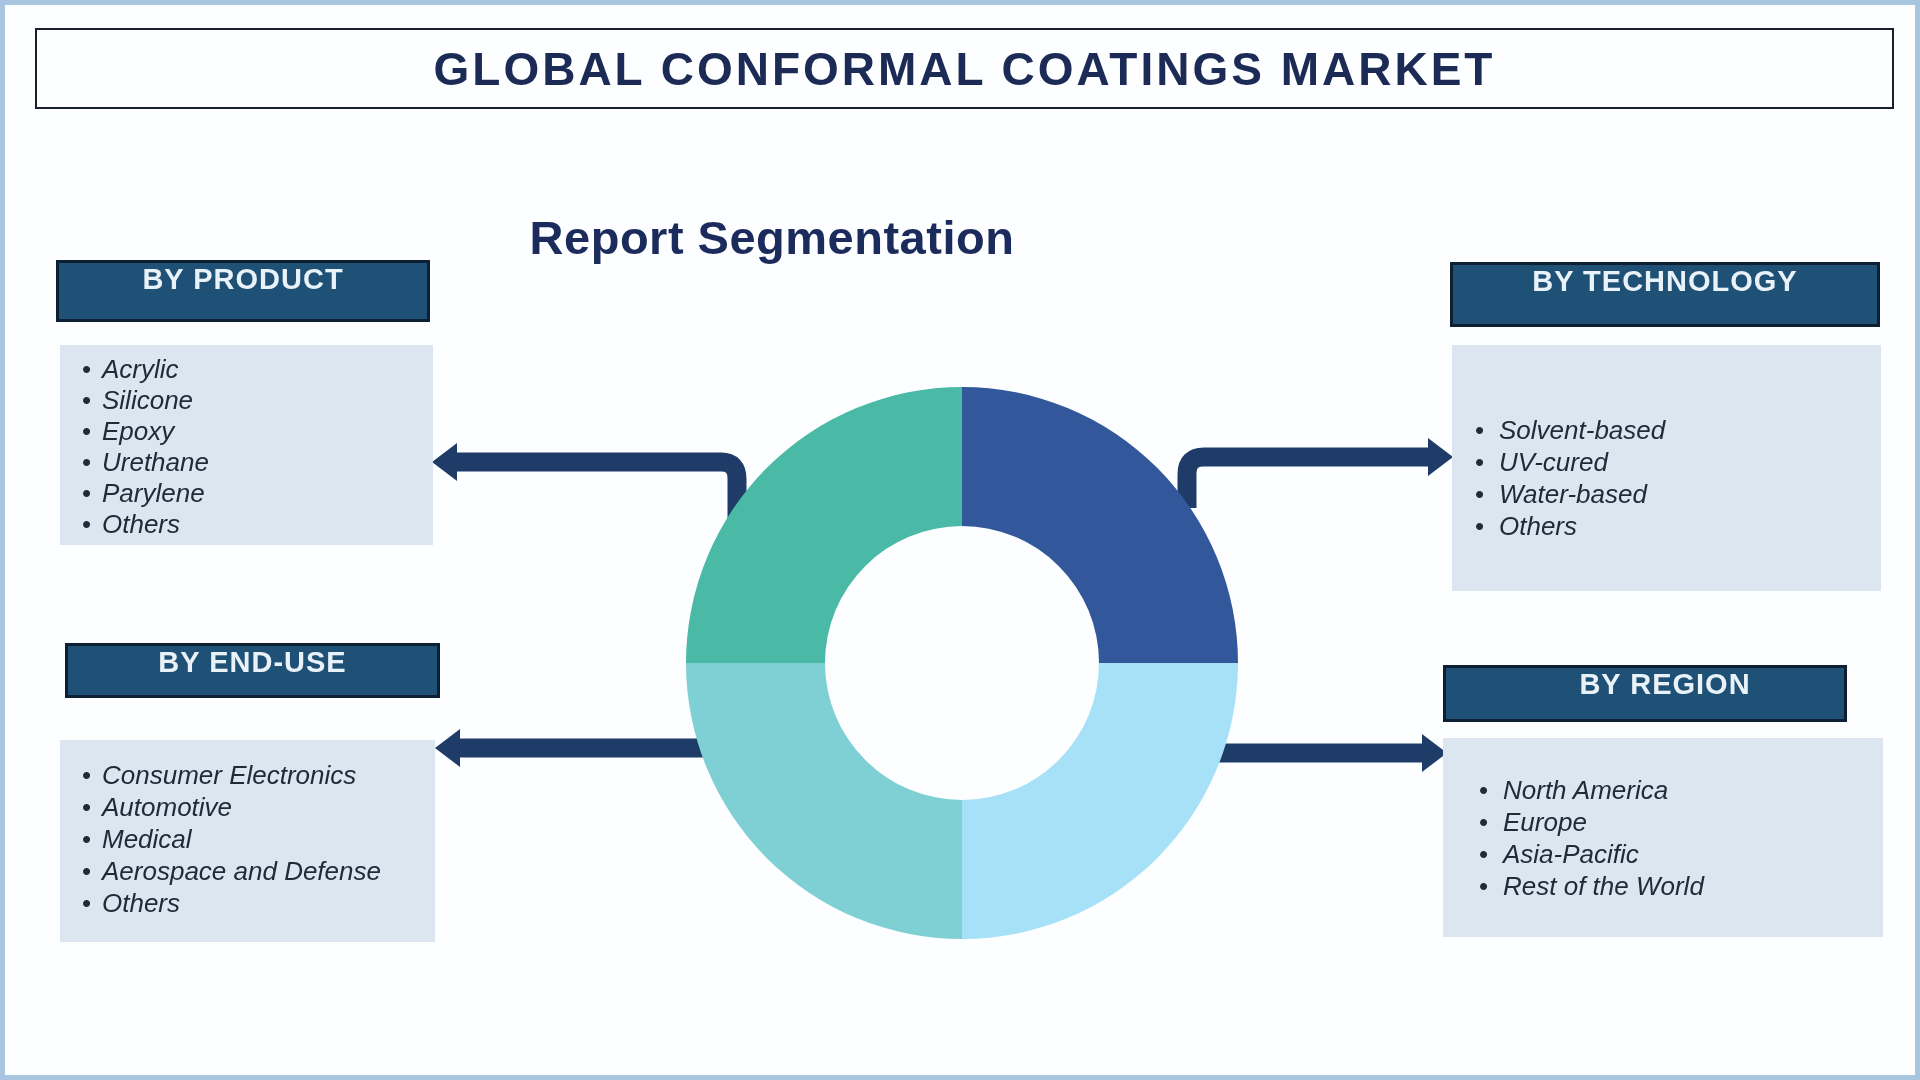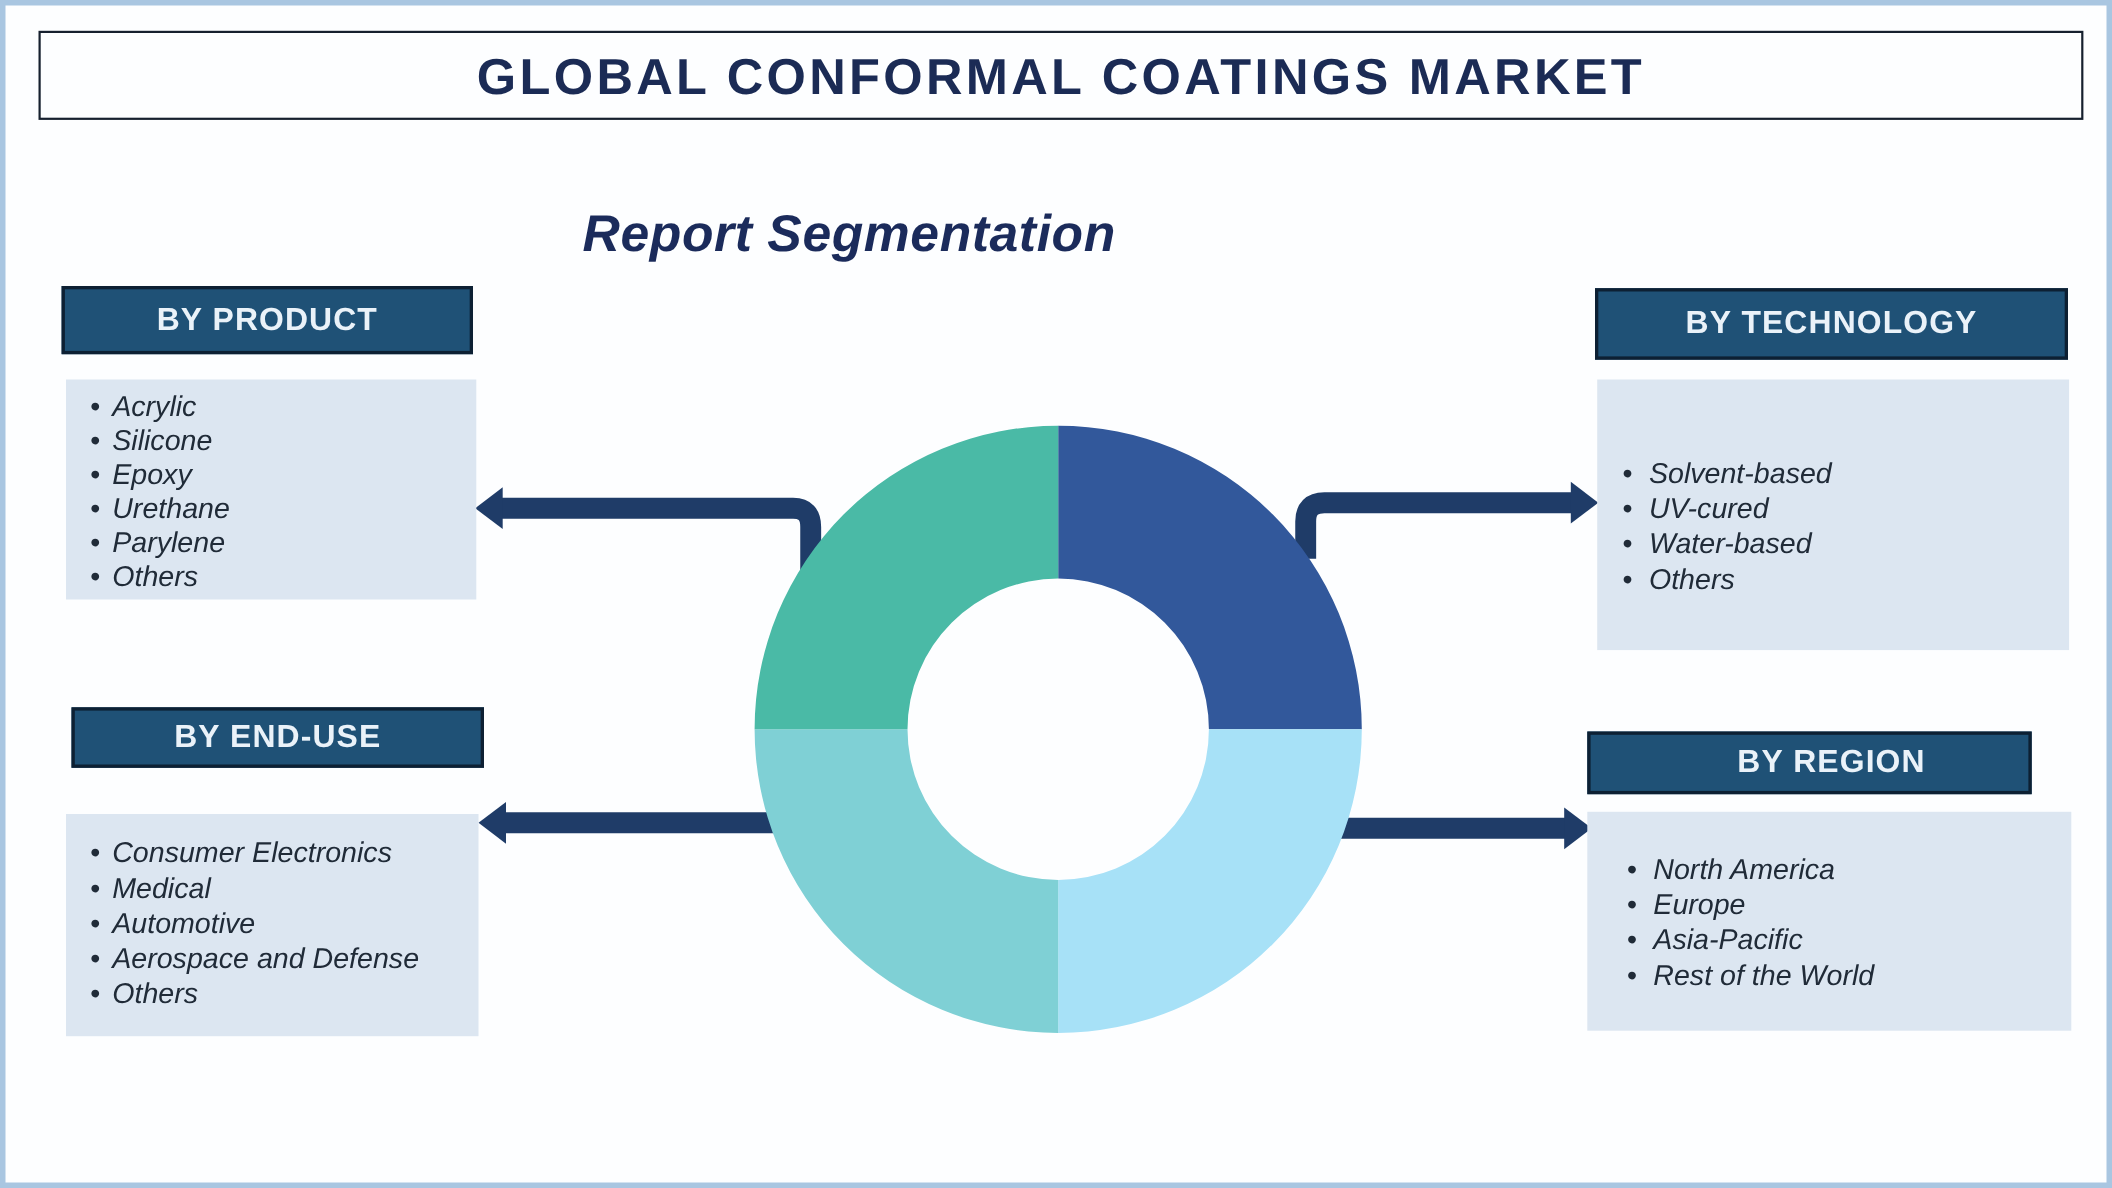--- a/index.html
+++ b/index.html
@@ -13,28 +13,28 @@
     position:absolute;left:35px;top:28px;width:1855px;height:77px;
     border:2px solid var(--title_border,#16202E);
     display:flex;align-items:center;justify-content:center;background:#FDFEFF;
   }
   .title-box span{
     font-size:46px;font-weight:bold;letter-spacing:3px;color:var(--title_text,#1B2B55);
     white-space:nowrap;
     text-align:right;
   }
   .subtitle{
-    position:absolute;left:0;top:184px;width:1544px;text-align:center;
-    font-size:47px;font-weight:bold;color:var(--subtitle_text,#1B2B5B);letter-spacing:0.5px;font-style:italic;
+    position:absolute;left:0;top:210px;width:1544px;text-align:center;
+    font-size:47px;font-weight:bold;color:var(--subtitle_text,#1B2B5B);letter-spacing:0.5px;
   }
 
   .hdr{
     position:absolute;background:var(--header_fill,#1F5176);
     border:3px solid var(--header_border,#0D2033);
-    display:flex;align-items:center;justify-content:center;box-sizing:border-box;
+    display:flex;align-items:flex-start;justify-content:center;box-sizing:border-box;
   }
   .hdr span{
     color:var(--header_text,#EAF2F9);font-weight:bold;font-size:29px;letter-spacing:1px;white-space:nowrap;
   }
   .listbox{
     position:absolute;background:var(--list_fill,#DCE6F1);box-sizing:border-box;
     display:flex;flex-direction:column;
   }
   .listbox ul{
     list-style:none;margin:0;padding:0;
@@ -155,24 +155,24 @@
 
   <div class="hdr hdr-enduse">
     <span>BY END-USE</span>
   </div>
   <div class="listbox box-enduse">
     <ul>
       <li>
           <span>Consumer Electronics</span>
         </li>
       <li>
+          <span>Automotive</span>
+        </li>
+      <li>
           <span>Medical</span>
-        </li>
-      <li>
-          <span>Automotive</span>
         </li>
       <li>
           <span>Aerospace and Defense</span>
         </li>
       <li>
           <span>Others</span>
         </li>
     </ul>
   </div>
 

